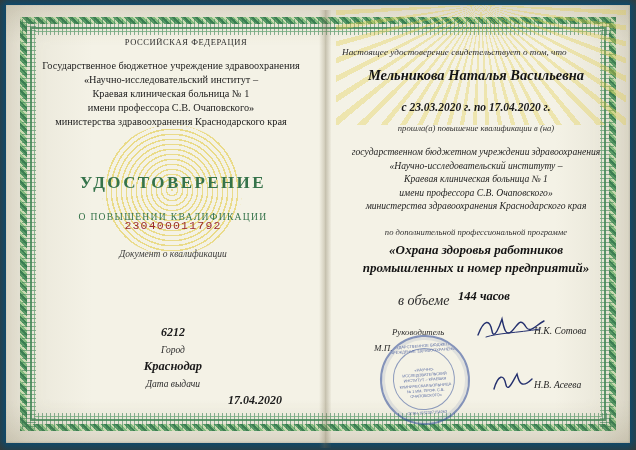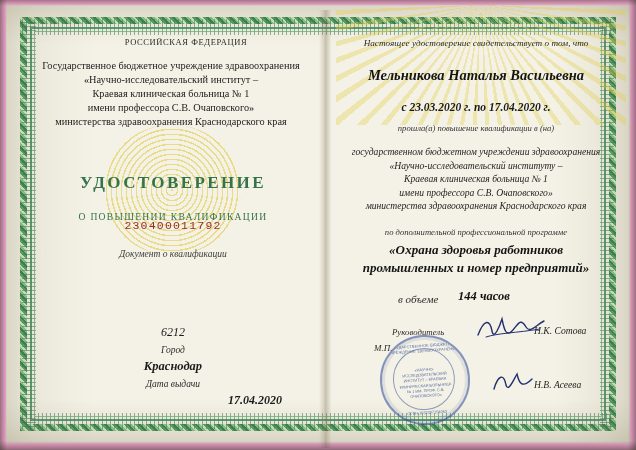--- a/index.html
+++ b/index.html
@@ -5,21 +5,21 @@
   html, body {
     margin: 0;
     padding: 0;
     background: #6b6b6b;
   }
   #page {
     position: relative;
     width: 636px;
     height: 450px;
     overflow: hidden;
-    background: #f9a8d4;
+    background: #0c4a6e;
     font-family: "Liberation Serif", serif;
   }
 
   
   .paper {
     position: absolute;
     left: 6px;
     top: 5px;
     width: 624px;
     height: 438px;
@@ -200,21 +200,21 @@
     font-size: 9.5px;
     font-style: italic;
     color: #2b2b2b;
   }
   .reg-value {
     position: absolute;
     left: 58px; top: 320px;
     width: 218px;
     text-align: center;
     font-size: 12px;
-    font-weight: normal;
+    font-weight: bold;
     font-style: italic;
     color: #1b1b1b;
   }
   .city-label {
     position: absolute;
     left: 58px; top: 340px;
     width: 218px;
     text-align: center;
     font-size: 9.5px;
     font-style: italic;
@@ -246,23 +246,23 @@
     text-align: right;
     font-size: 12px;
     font-weight: bold;
     font-style: italic;
     color: #1b1b1b;
   }
 
   
   .r-intro {
     position: absolute;
-    left: 336px; top: 33px;
+    left: 336px; top: 42px;
     width: 268px;
-    text-align: center;
+    text-align: left;
     font-size: 9.2px;
     font-style: italic;
     color: #2b2b2b;
   }
   .r-name {
     position: absolute;
     left: 336px; top: 62px;
     width: 268px;
     text-align: center;
     font-size: 14.5px;
@@ -315,21 +315,21 @@
     text-align: center;
     font-size: 13px;
     font-weight: bold;
     font-style: italic;
     line-height: 18px;
     color: #141414;
   }
   .r-vol-label {
     position: absolute;
     left: 392px; top: 288px;
-    font-size: 11px;
+    font-size: 14px;
     font-style: italic;
     color: #2b2b2b;
   }
   .r-vol-value {
     position: absolute;
     left: 452px; top: 284px;
     font-size: 12.5px;
     font-weight: bold;
     font-style: italic;
     color: #141414;

